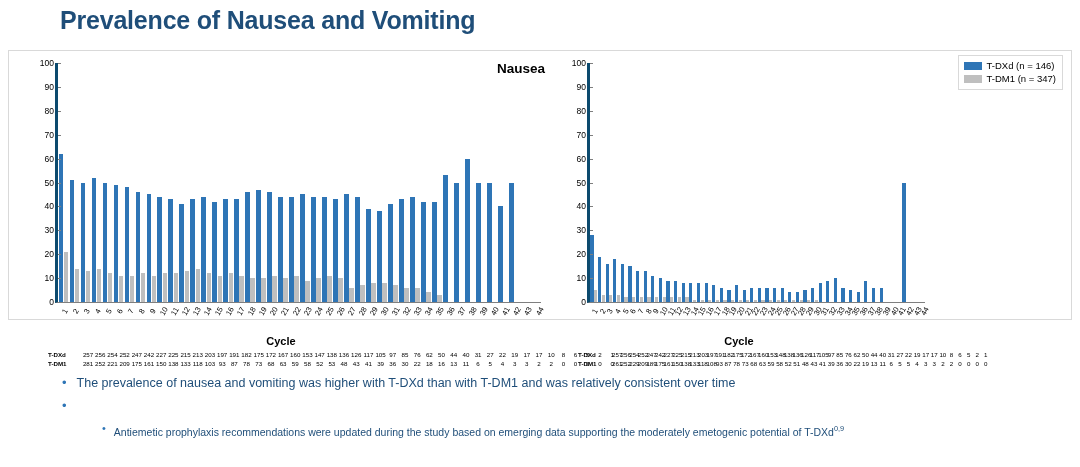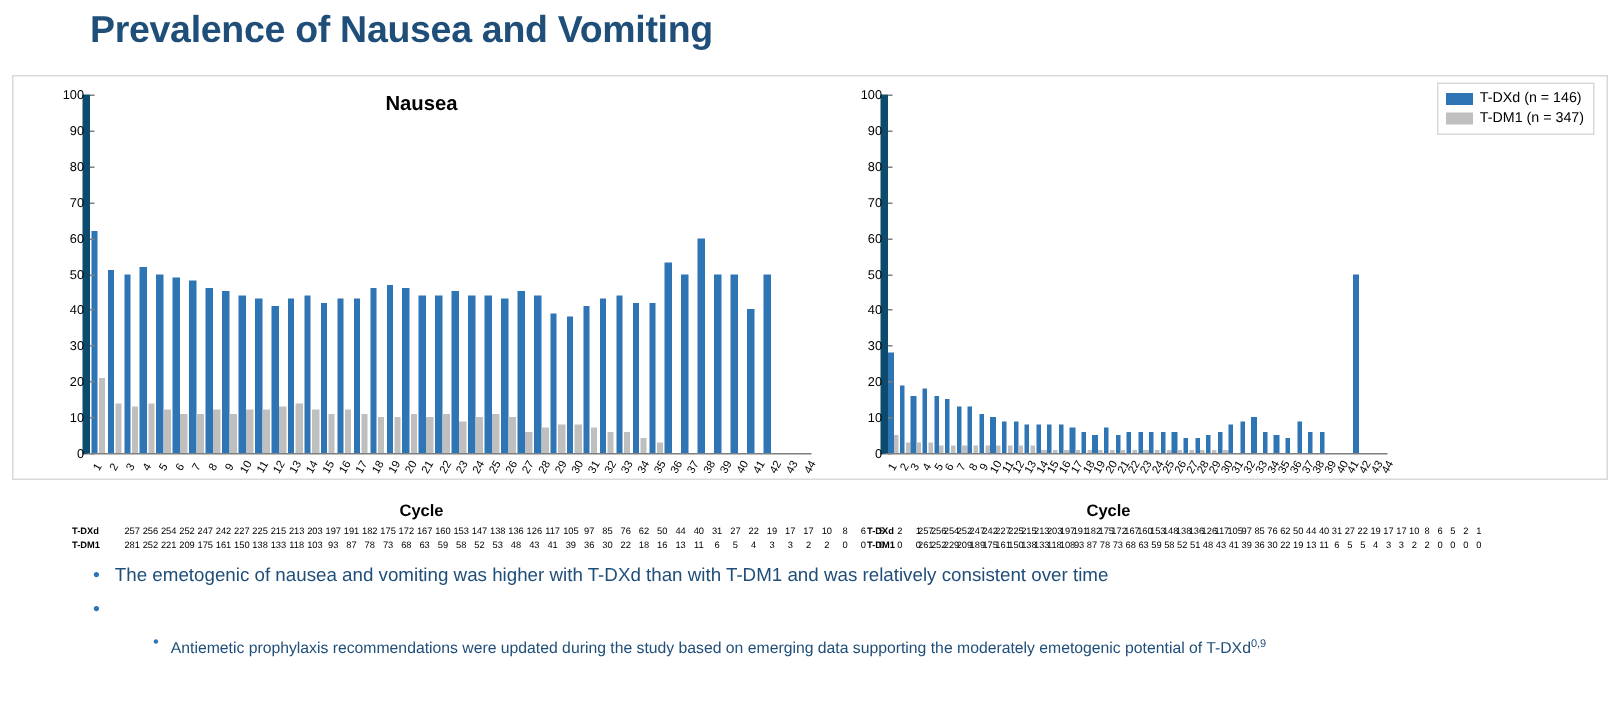--- a/index.html
+++ b/index.html
@@ -38,32 +38,32 @@
     top: 6px;
     height: 258px;
   }
   .panel.left  { left: 8px;  width: 528px; }
   .panel.right { left: 540px; width: 380px; }
 
   .panel-title {
     position: absolute;
     top: 4px;
     width: 100%;
-    text-align: center;
+    text-align: right;
     font-size: 13.5px;
     font-weight: bold;
   }
 
   .plot {
     position: absolute;
     left: 38px;
     top: 6px;
     right: 4px;
     height: 240px;
-    border-left: 5px solid #0c4a6e;
+    border-left: 3px solid #0c4a6e;
     border-bottom: 1px solid #7f7f7f;
   }
   .ytick {
     position: absolute;
     right: 100%;
     transform: translateY(-50%);
     font-size: 8.5px;
     padding-right: 4px;
     white-space: nowrap;
     color: #000;
@@ -1073,21 +1073,21 @@
         <span>0</span>
         <span>0</span>
         <span>0</span>
       </span>
   </div>
 </div>
 
 <div class="bullets">
   <div class="b1">
     <span class="dot">•</span>
-    <span class="txt">The emetogenic of nausea and vomiting was higher with T-DXd than with T-DM1 and was relatively consistent over time</span>
+    <span class="txt">The prevalence of nausea and vomiting was higher with T-DXd than with T-DM1 and was relatively consistent over time</span>
   </div>
   <div class="b1">
     <span class="dot">•</span>
   </div>
   <div class="b2">
     <span class="dot">•</span>
     <span class="txt">Antiemetic prophylaxis recommendations were updated during the study based on emerging data supporting the moderately emetogenic potential of T-DXd<sup>0,9</sup></span>
   </div>
 </div>
 

